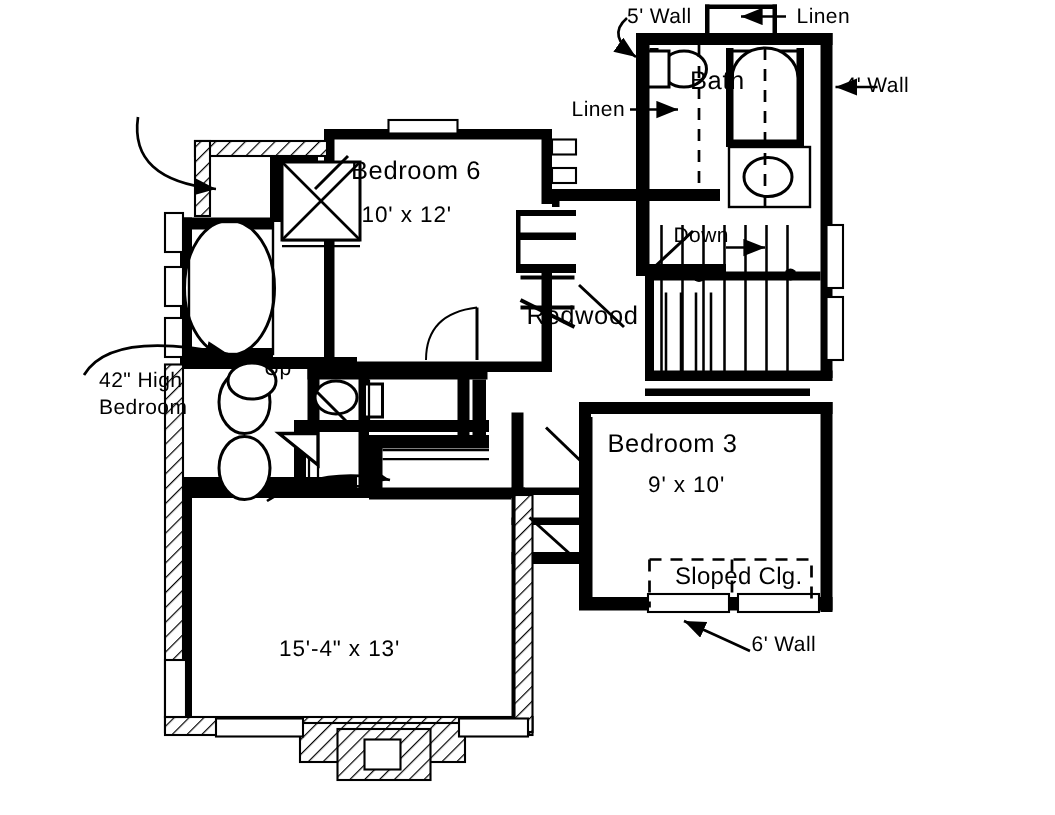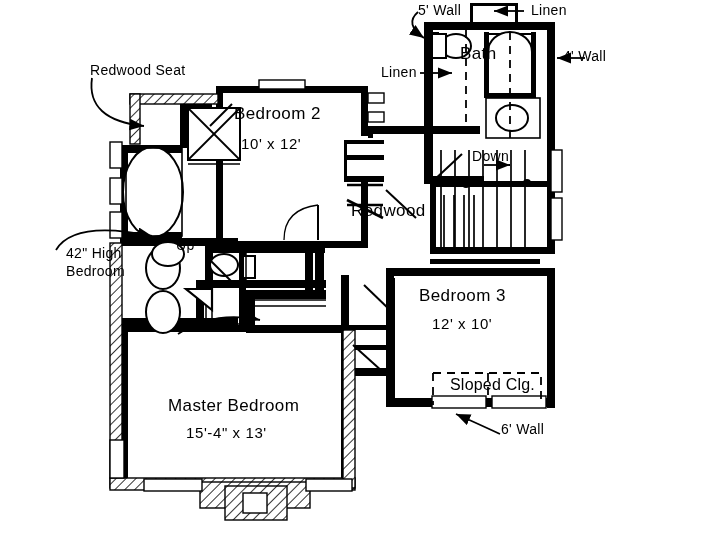--- a/index.html
+++ b/index.html
@@ -239,48 +239,46 @@
     <path d="M418 12 q -14 12 6 26" marker-end="url(#arr)"></path>
 
     <line x1="585" y1="58" x2="557" y2="58" marker-end="url(#arr)"></line>
 
     <path d="M500 434 q -26 -12 -44 -20" marker-end="url(#arr)"></path>
 
     <line x1="484" y1="165" x2="510" y2="165" marker-end="url(#arr)"></line>
   </g>
 </svg>
 
-<div class="lbl room-name" style="left:234px;top:104px">Bedroom 2</div>
+<div class="lbl room-name" style="left:234px;top:104px">Bedroom 6</div>
 <div class="lbl room-dim" style="left:241px;top:135px">10' x 12'</div>
 
 <div class="lbl room-name" style="left:460px;top:44px">Bath</div>
 
 <div class="lbl room-name" style="left:351px;top:201px">Redwood</div>
 
-<div class="lbl room-name" style="left:419px;top:286px">Bedroom 3</div>
-<div class="lbl room-dim" style="left:432px;top:315px">12' x 10'</div>
-
-<div class="lbl room-name" style="left:168px;top:396px">Master Bedroom</div>
+<div class="lbl room-name" style="left:405px;top:286px">Bedroom 3</div>
+<div class="lbl room-dim" style="left:432px;top:315px">9' x 10'</div>
+
 <div class="lbl room-dim" style="left:186px;top:424px">15'-4" x 13'</div>
 
-<div class="lbl note" style="left:90px;top:62px">Redwood Seat</div>
 
 <div class="lbl note" style="left:66px;top:245px">42" High</div>
 <div class="lbl note" style="left:66px;top:263px">Bedroom</div>
 
 <div class="lbl note" style="left:176px;top:237px">Up</div>
 
 
 <div class="lbl note" style="left:381px;top:64px">Linen</div>
 
 <div class="lbl note" style="left:531px;top:2px">Linen</div>
 
 <div class="lbl note" style="left:418px;top:2px">5' Wall</div>
 
 <div class="lbl note" style="left:563px;top:48px">4' Wall</div>
 
 <div class="lbl note" style="left:501px;top:421px">6' Wall</div>
 
-<div class="lbl note" style="left:472px;top:148px">Down</div>
+<div class="lbl note" style="left:449px;top:148px">Down</div>
 
 <div class="lbl note-sm" style="left:450px;top:376px">Sloped Clg.</div>
 
 </div>
 
 </body></html>

